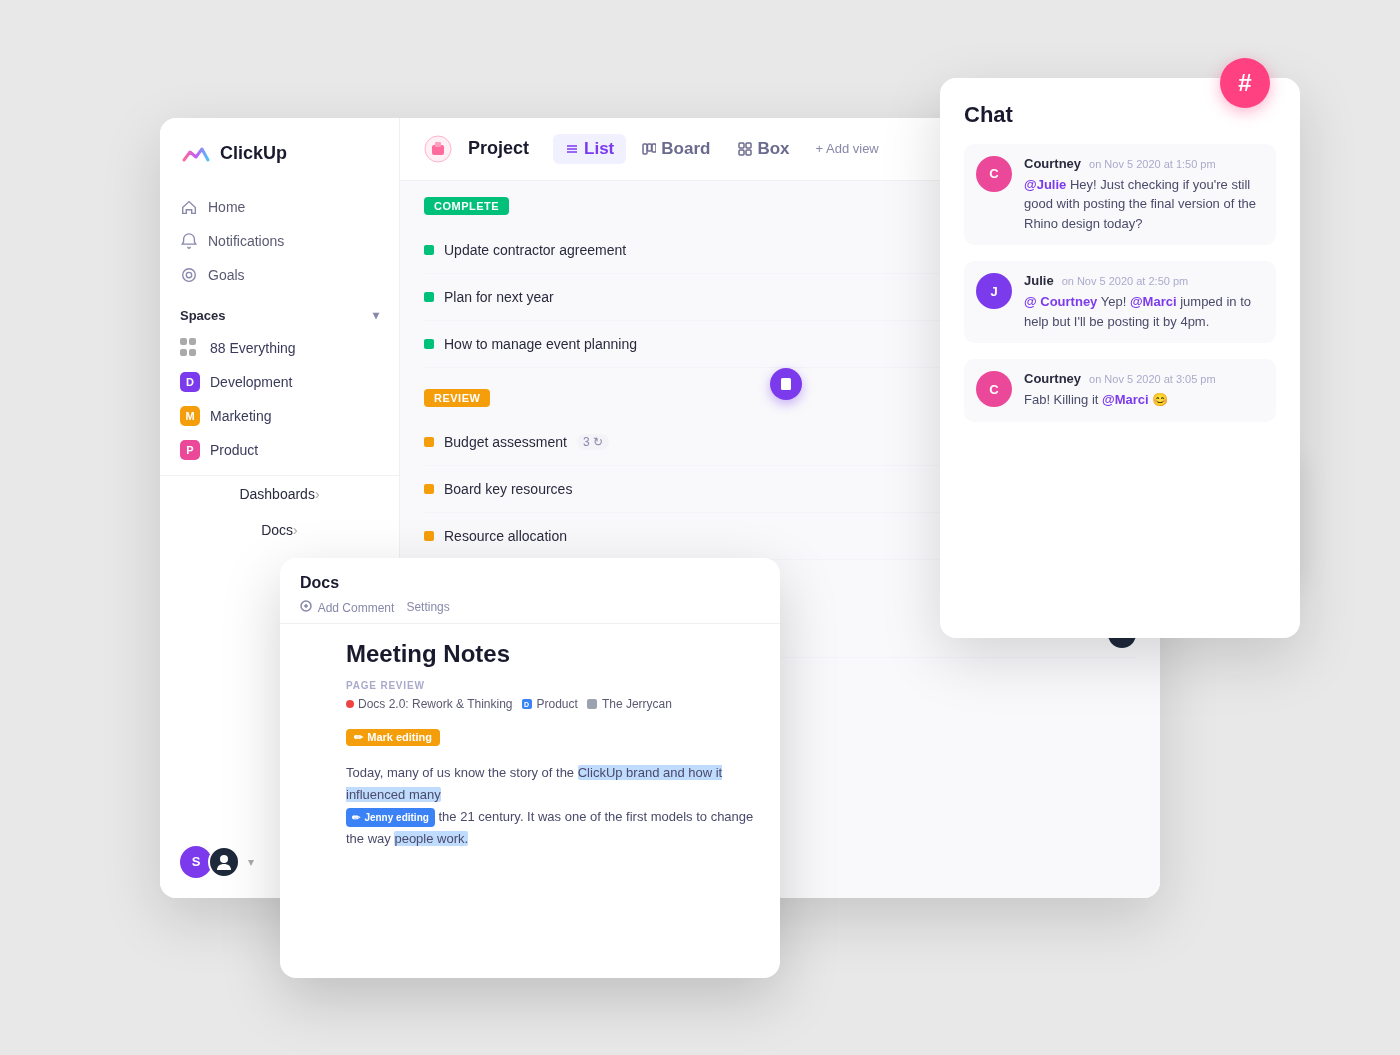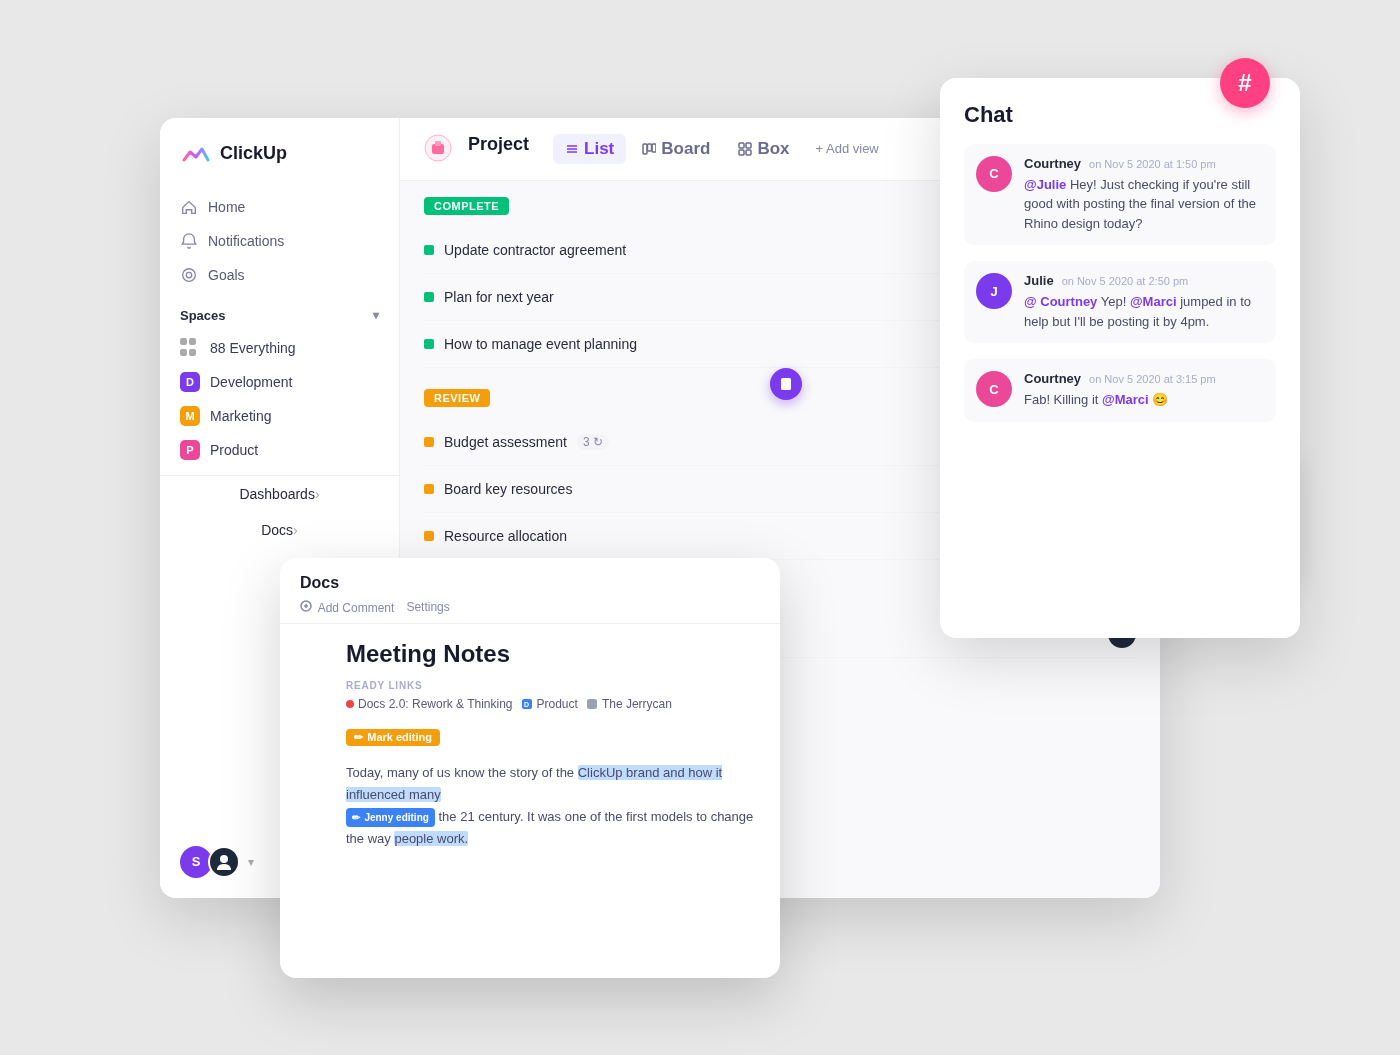--- a/index.html
+++ b/index.html
@@ -173,21 +173,21 @@
       flex-direction: column;
       background: #f9f9fb;
       overflow: hidden;
     }
 
     .content-header {
       background: #fff;
       border-bottom: 1px solid #f0f0f0;
       padding: 16px 24px;
       display: flex;
-      align-items: flex-start;
+      align-items: center;
       gap: 16px;
     }
 
     .project-icon {
       width: 28px;
       height: 28px;
     }
 
     .project-title {
       font-size: 18px;
@@ -816,21 +816,21 @@
           <span> jumped in to help but I'll be posting it by 4pm.</span>
         </div>
       </div>
     </div>
 
     <div class="chat-message">
       <div class="chat-avatar" style="background:#ec4899;">C</div>
       <div class="chat-content">
         <div class="chat-meta">
           <span class="chat-username">Courtney</span>
-          <span class="chat-timestamp">on Nov 5 2020 at 3:15 pm</span>
+          <span class="chat-timestamp">on Nov 5 2020 at 3:05 pm</span>
         </div>
         <div class="chat-text">
           <span>Fab! Killing it </span>
           <span class="chat-mention">@Marci</span>
           <span> 😊</span>
         </div>
       </div>
     </div>
   </div>
 
@@ -897,21 +897,21 @@
           <span>Add Comment</span>
         </span>
         <span class="docs-action-link">
           <span>Settings</span>
         </span>
       </div>
     </div>
     <div class="docs-body">
       <h2 class="docs-main-title">Meeting Notes</h2>
 
-      <div class="page-links-label">READY LINKS</div>
+      <div class="page-links-label">PAGE REVIEW</div>
       <div class="page-links">
         <div class="page-link-item">
           <div class="page-link-dot" style="background:#ef4444;"></div>
           <span>Docs 2.0: Rework &amp; Thinking</span>
         </div>
         <div class="page-link-item">
           <svg width="12" height="12" viewBox="0 0 12 12" fill="none">
               <rect x="1" y="1" width="10" height="10" rx="2" fill="#3b82f6"></rect>
               <text x="3" y="9" font-size="7" fill="white" font-weight="bold">D</text>
             </svg>

